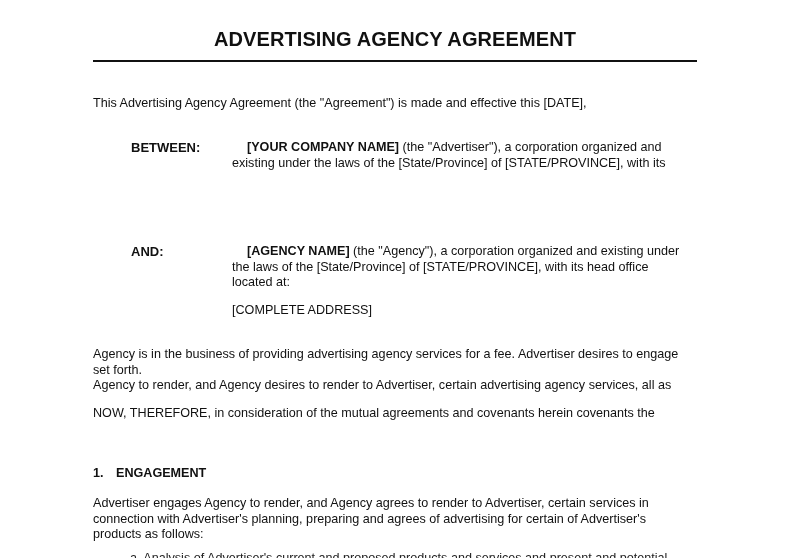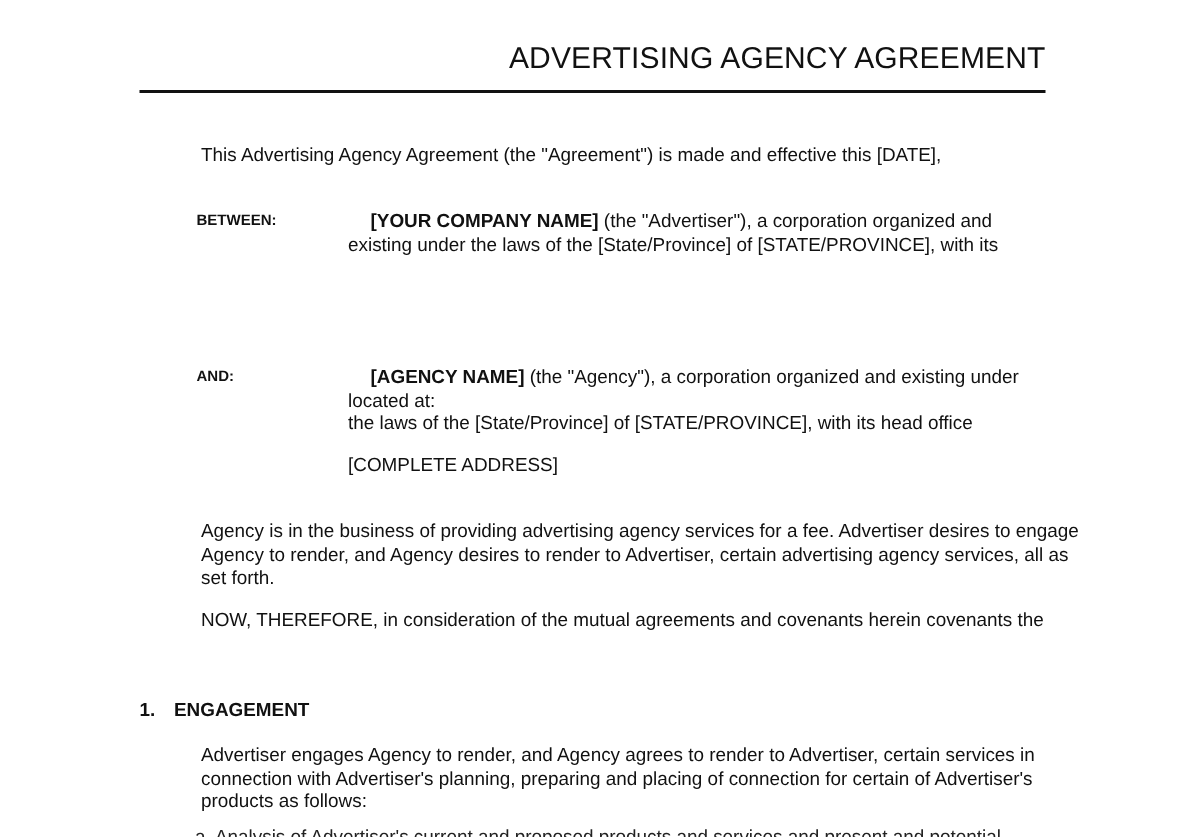--- a/index.html
+++ b/index.html
@@ -3,28 +3,28 @@
   <meta charset="utf-8">
   <style>
     html, body { margin: 0; padding: 0; background: #ffffff; }
     body {
       width: 790px; height: 558px; overflow: hidden; position: relative;
       font-family: "Liberation Sans", sans-serif; color: #111111;
     }
     .page { position: absolute; left: 0; top: 0; width: 790px; height: 558px; }
     .title {
       position: absolute; left: 93px; width: 604px; top: 28px;
-      text-align: right; font-weight: normal; font-size: 20px; letter-spacing: 0.1px;
+      text-align: center; font-weight: bold; font-size: 20px; letter-spacing: 0.1px;
     }
     .rule {
       position: absolute; left: 93px; width: 604px; top: 60px; height: 0;
       border-top: 2.5px solid #111111;
     }
-    .txt { position: absolute; left: 93px; font-size: 12.6px; line-height: 15.5px; white-space: nowrap; margin-left: 41px; }
-    .label { position: absolute; left: 93px; font-size: 10px; font-weight: bold; line-height: 15.5px; padding-left: 38px; }
+    .txt { position: absolute; left: 93px; font-size: 12.6px; line-height: 15.5px; white-space: nowrap; }
+    .label { position: absolute; left: 93px; font-size: 13px; font-weight: bold; line-height: 15.5px; padding-left: 38px; }
     .party { position: absolute; left: 232px; font-size: 12.6px; line-height: 15.5px; }
     .party b { font-weight: bold; padding-left: 15px; }
     .heading { position: absolute; left: 93px; font-size: 12.6px; font-weight: bold; line-height: 15.5px; }
     .heading .num { display: inline-block; width: 23px; }
     .cutoff {
       position: absolute; left: 130px; top: 551px; width: 540px; height: 7px; overflow: hidden;
       font-size: 12.6px; line-height: 15.5px; color: #222;
     }
   </style>
 </head>
@@ -38,40 +38,40 @@
 
   <div class="label" style="top:140px">BETWEEN:</div>
   <div class="party" style="top:140px">
     <div><b>[YOUR COMPANY NAME]</b><span> (the "Advertiser"), a corporation organized and</span></div>
     <div>existing under the laws of the [State/Province] of [STATE/PROVINCE], with its</div>
   </div>
 
   <div class="label" style="top:244px">AND:</div>
   <div class="party" style="top:244px">
     <div><b>[AGENCY NAME]</b><span> (the "Agency"), a corporation organized and existing under</span></div>
+    <div>the laws of the [State/Province] of [STATE/PROVINCE], with its head office</div>
     <div>located at:</div>
-    <div>the laws of the [State/Province] of [STATE/PROVINCE], with its head office</div>
   </div>
   <div class="party" style="top:303px">[COMPLETE ADDRESS]</div>
 
   <div class="txt" style="top:347px">
     <div>Agency is in the business of providing advertising agency services for a fee. Advertiser desires to engage</div>
+    <div>set forth.</div>
     <div>Agency to render, and Agency desires to render to Advertiser, certain advertising agency services, all as</div>
-    <div>set forth.</div>
   </div>
 
   <div class="txt" style="top:406px">
     <div>NOW, THEREFORE, in consideration of the mutual agreements and covenants herein covenants the</div>
   </div>
 
   <div class="heading" style="top:466px">
     <span class="num">1.</span><span>ENGAGEMENT</span>
   </div>
   <div class="txt" style="top:496px">
     <div>Advertiser engages Agency to render, and Agency agrees to render to Advertiser, certain services in</div>
-    <div>connection with Advertiser's planning, preparing and placing of connection for certain of Advertiser's</div>
+    <div>connection with Advertiser's planning, preparing and agrees of advertising for certain of Advertiser's</div>
     <div>products as follows:</div>
   </div>
 
   <div class="cutoff">
       <div>a. Analysis of Advertiser's current and proposed products and services and present and potential markets</div>
     </div>
 </div>
 
 </body></html>

